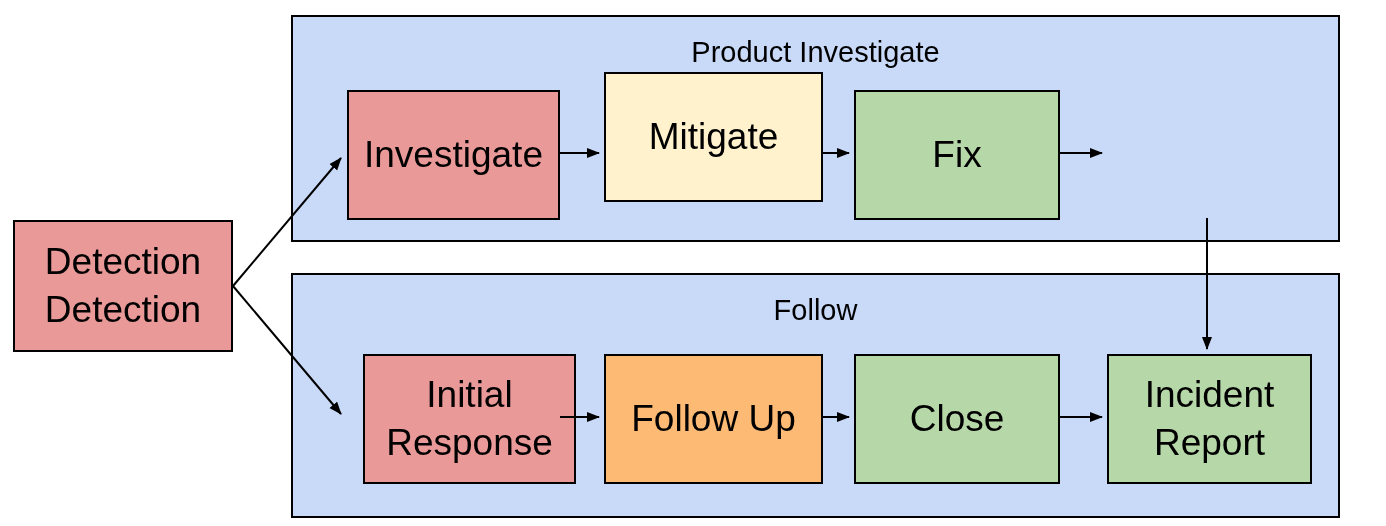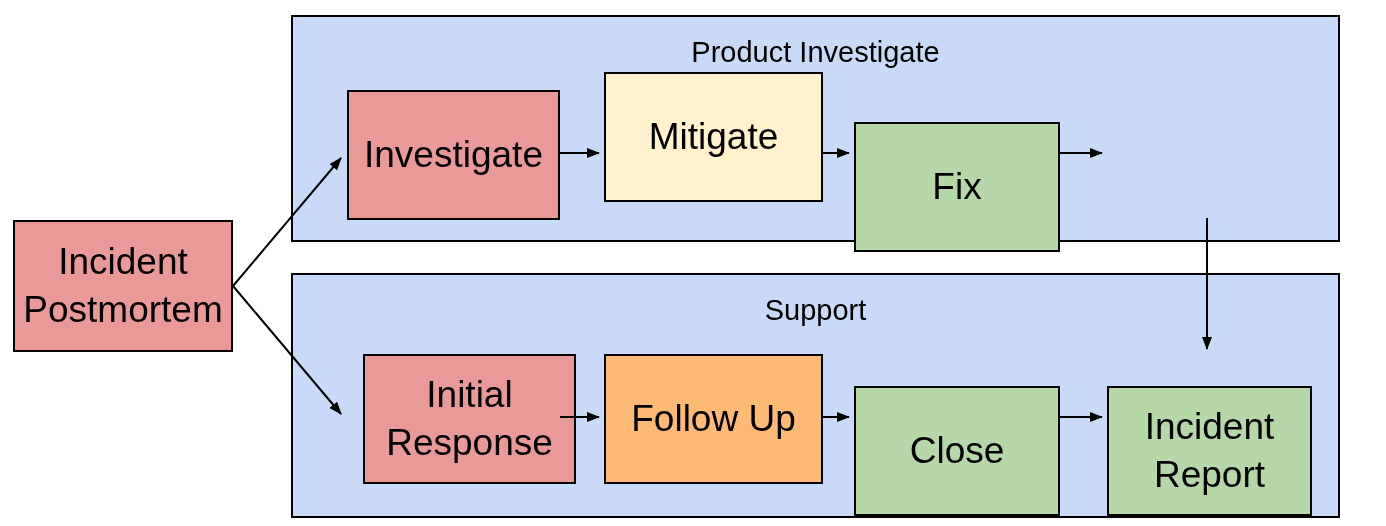--- a/index.html
+++ b/index.html
@@ -36,21 +36,21 @@
     align-items: center;
     justify-content: center;
     text-align: center;
     font-size: 37px;
     line-height: 1.3;
     padding: 0 10px;
     color: #000;
   }
   .node.red    { background: #ea9999; }
   .node.yellow { background: #fff2cc; }
-  .node.green  { background: #b6d7a8; margin-top: 32px; }
+  .node.green  { background: #b6d7a8; }
 
   .start-node {
     position: absolute;
     left: 13px; top: 220px;
     width: 220px; height: 132px;
   }
 
   svg.arrows {
     position: absolute;
     left: 0; top: 0;
@@ -75,41 +75,41 @@
       <span>Mitigate</span>
     </div>
 
     <div class="node green" style="left: 561px; top: 73px; width: 206px; height: 130px; background: rgb(182, 215, 168);">
       <span>Fix</span>
     </div>
 
   </div>
 
   <div class="lane" style="left: 291px; top: 273px; width: 1049px; height: 245px; background: rgb(201, 218, 248);">
-    <div class="lane-title">Support</div>
+    <div class="lane-title">Follow</div>
 
     <div class="node red" style="left: 54px; top: 79px; width: 213px; height: 130px; background: rgb(234, 153, 153); margin-left: 16px;">
       <span>Initial Response</span>
     </div>
 
     <div class="node yellow" style="left: 311px; top: 79px; width: 219px; height: 130px; background: #fdba74;">
       <span>Follow Up</span>
     </div>
 
     <div class="node green" style="left: 814px; top: 79px; width: 205px; height: 130px; background: rgb(182, 215, 168);">
       <span>Incident Report</span>
     </div>
 
     <div class="node green" style="left: 561px; top: 79px; width: 206px; height: 130px; background: rgb(182, 215, 168);">
       <span>Close</span>
     </div>
   </div>
 
   <div class="node red start-node" style="background: rgb(234, 153, 153);">
-    <span>Incident Postmortem</span>
+    <span>Detection Detection</span>
   </div>
 
   <svg class="arrows" viewBox="0 0 1386 526" xmlns="http://www.w3.org/2000/svg">
     <defs>
       <marker id="ah" markerUnits="userSpaceOnUse" markerWidth="14" markerHeight="11" refX="12" refY="5" orient="auto">
         <path d="M0,0 L13,5 L0,10 Z" fill="#000"></path>
       </marker>
     </defs>
     <line x1="233" y1="286" x2="341" y2="158" marker-end="url(#ah)"></line>
     <line x1="233" y1="286" x2="341" y2="414" marker-end="url(#ah)"></line>

